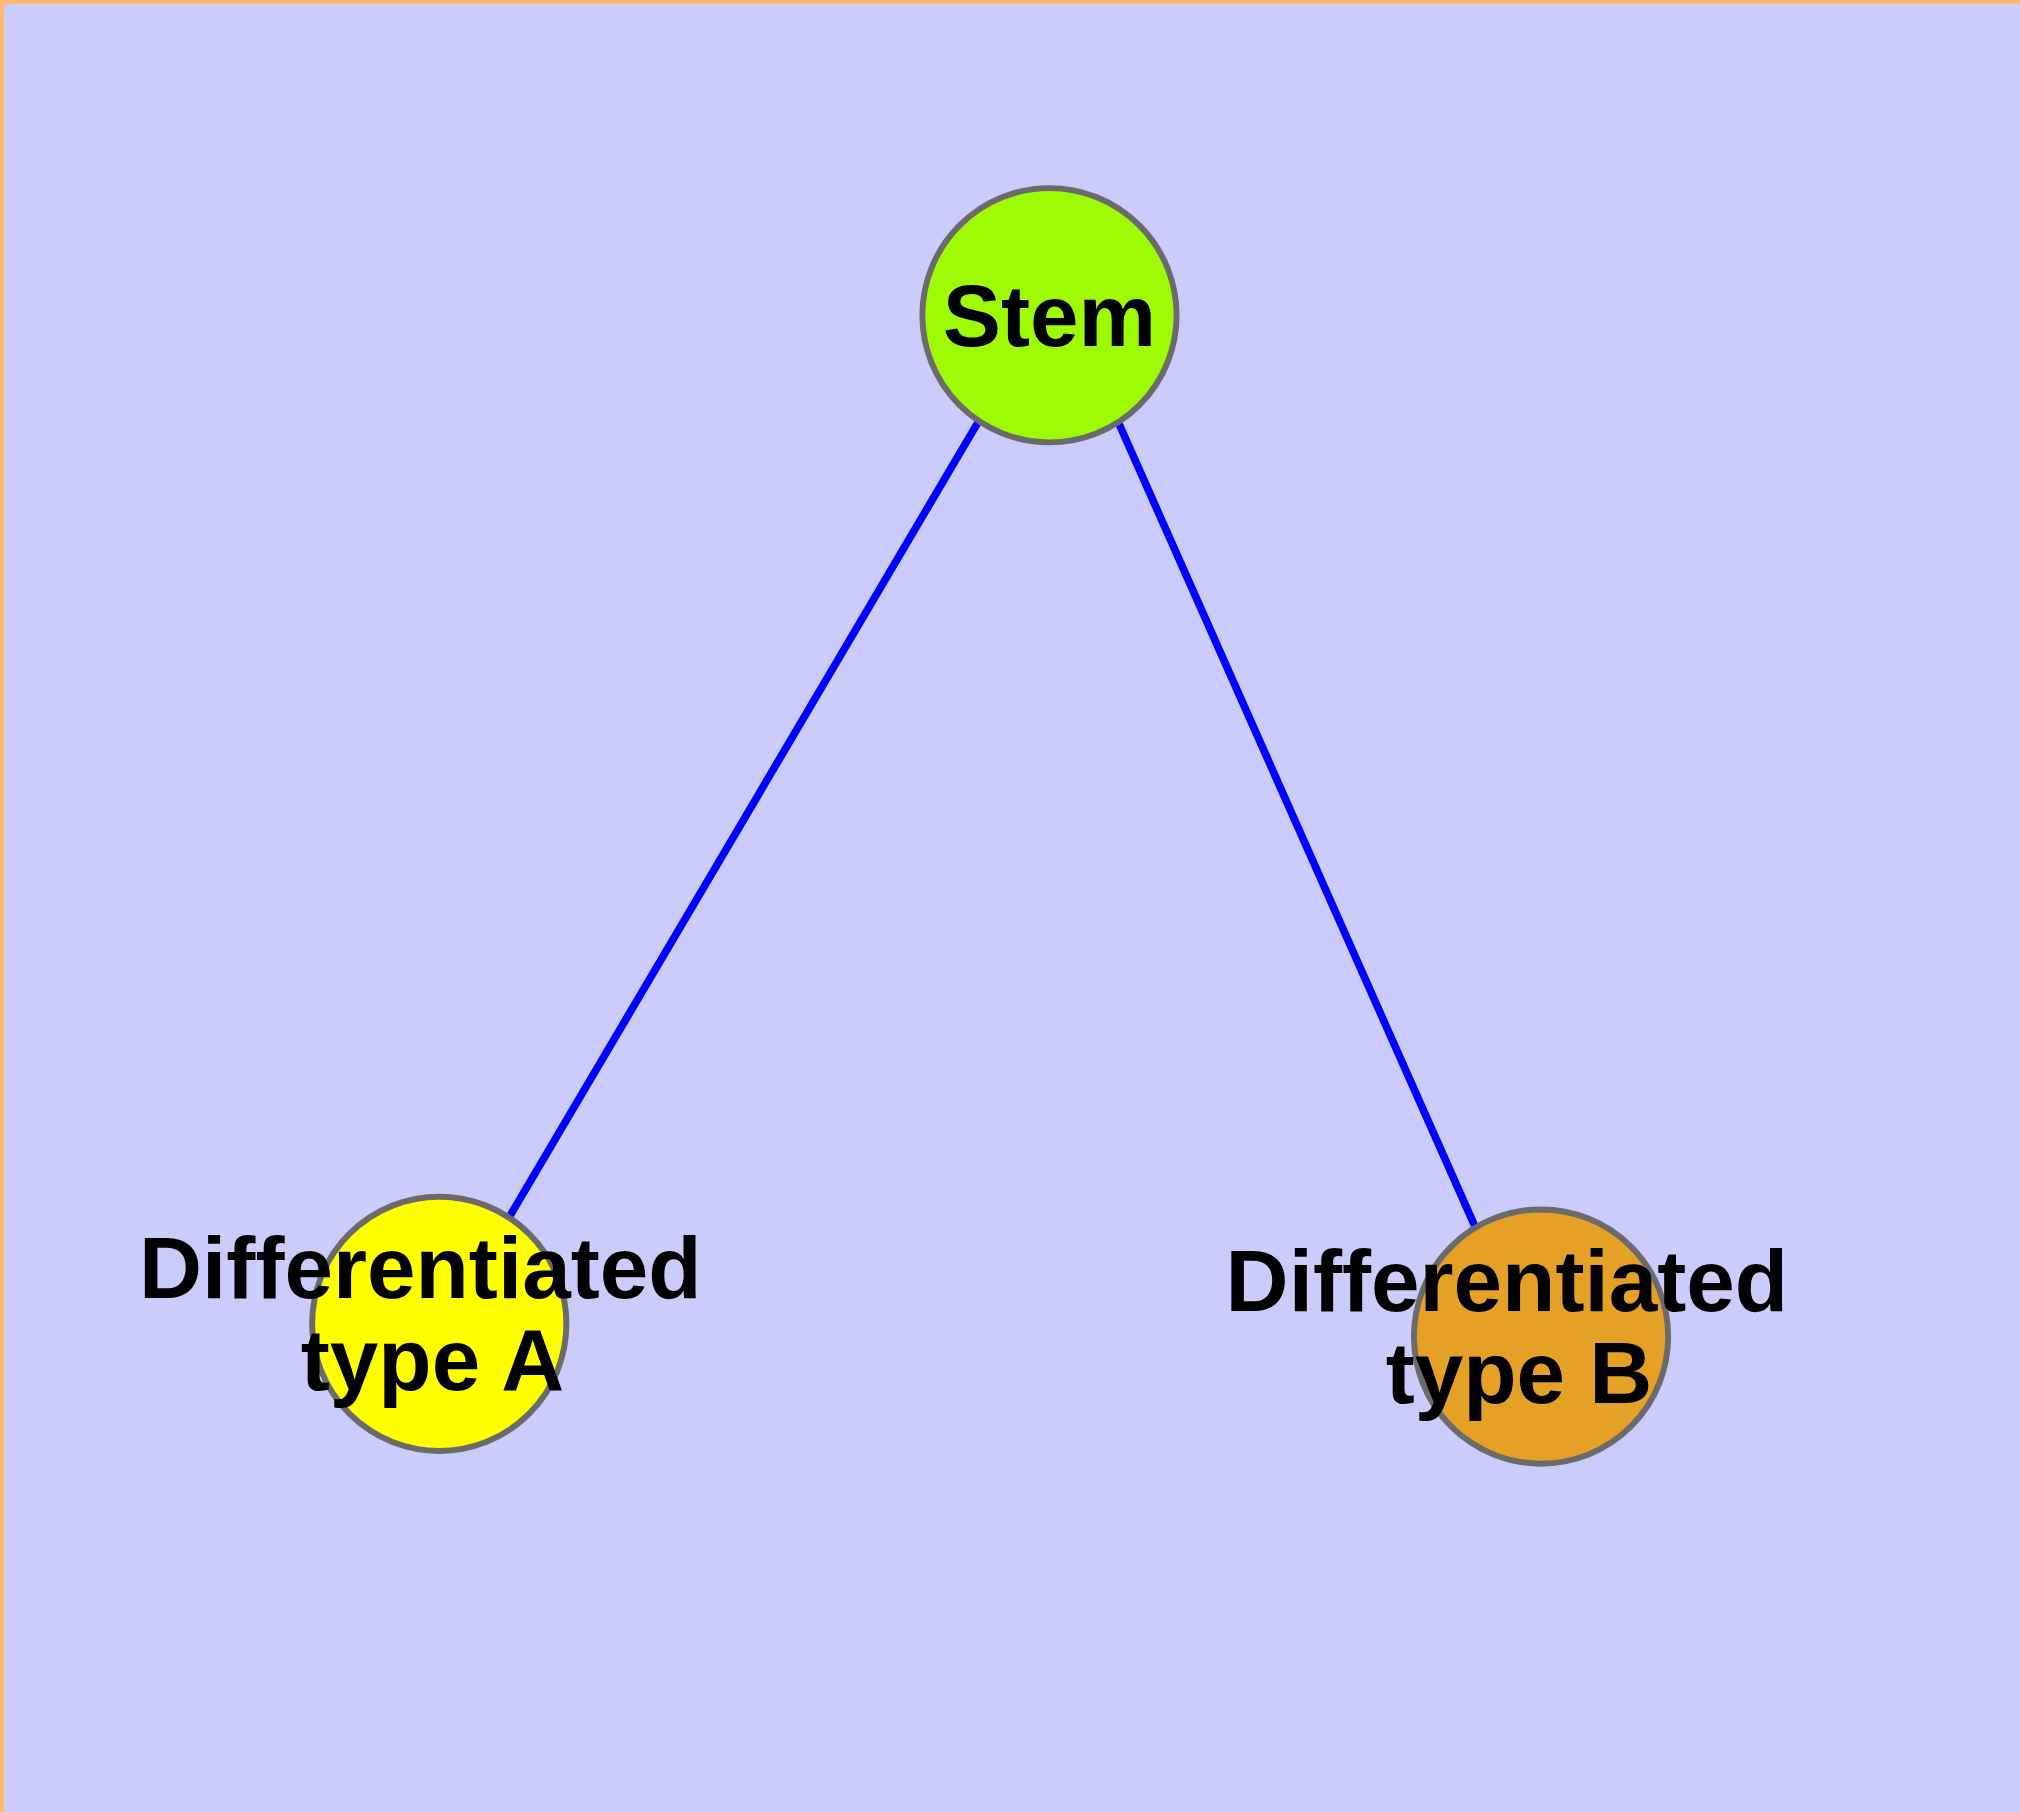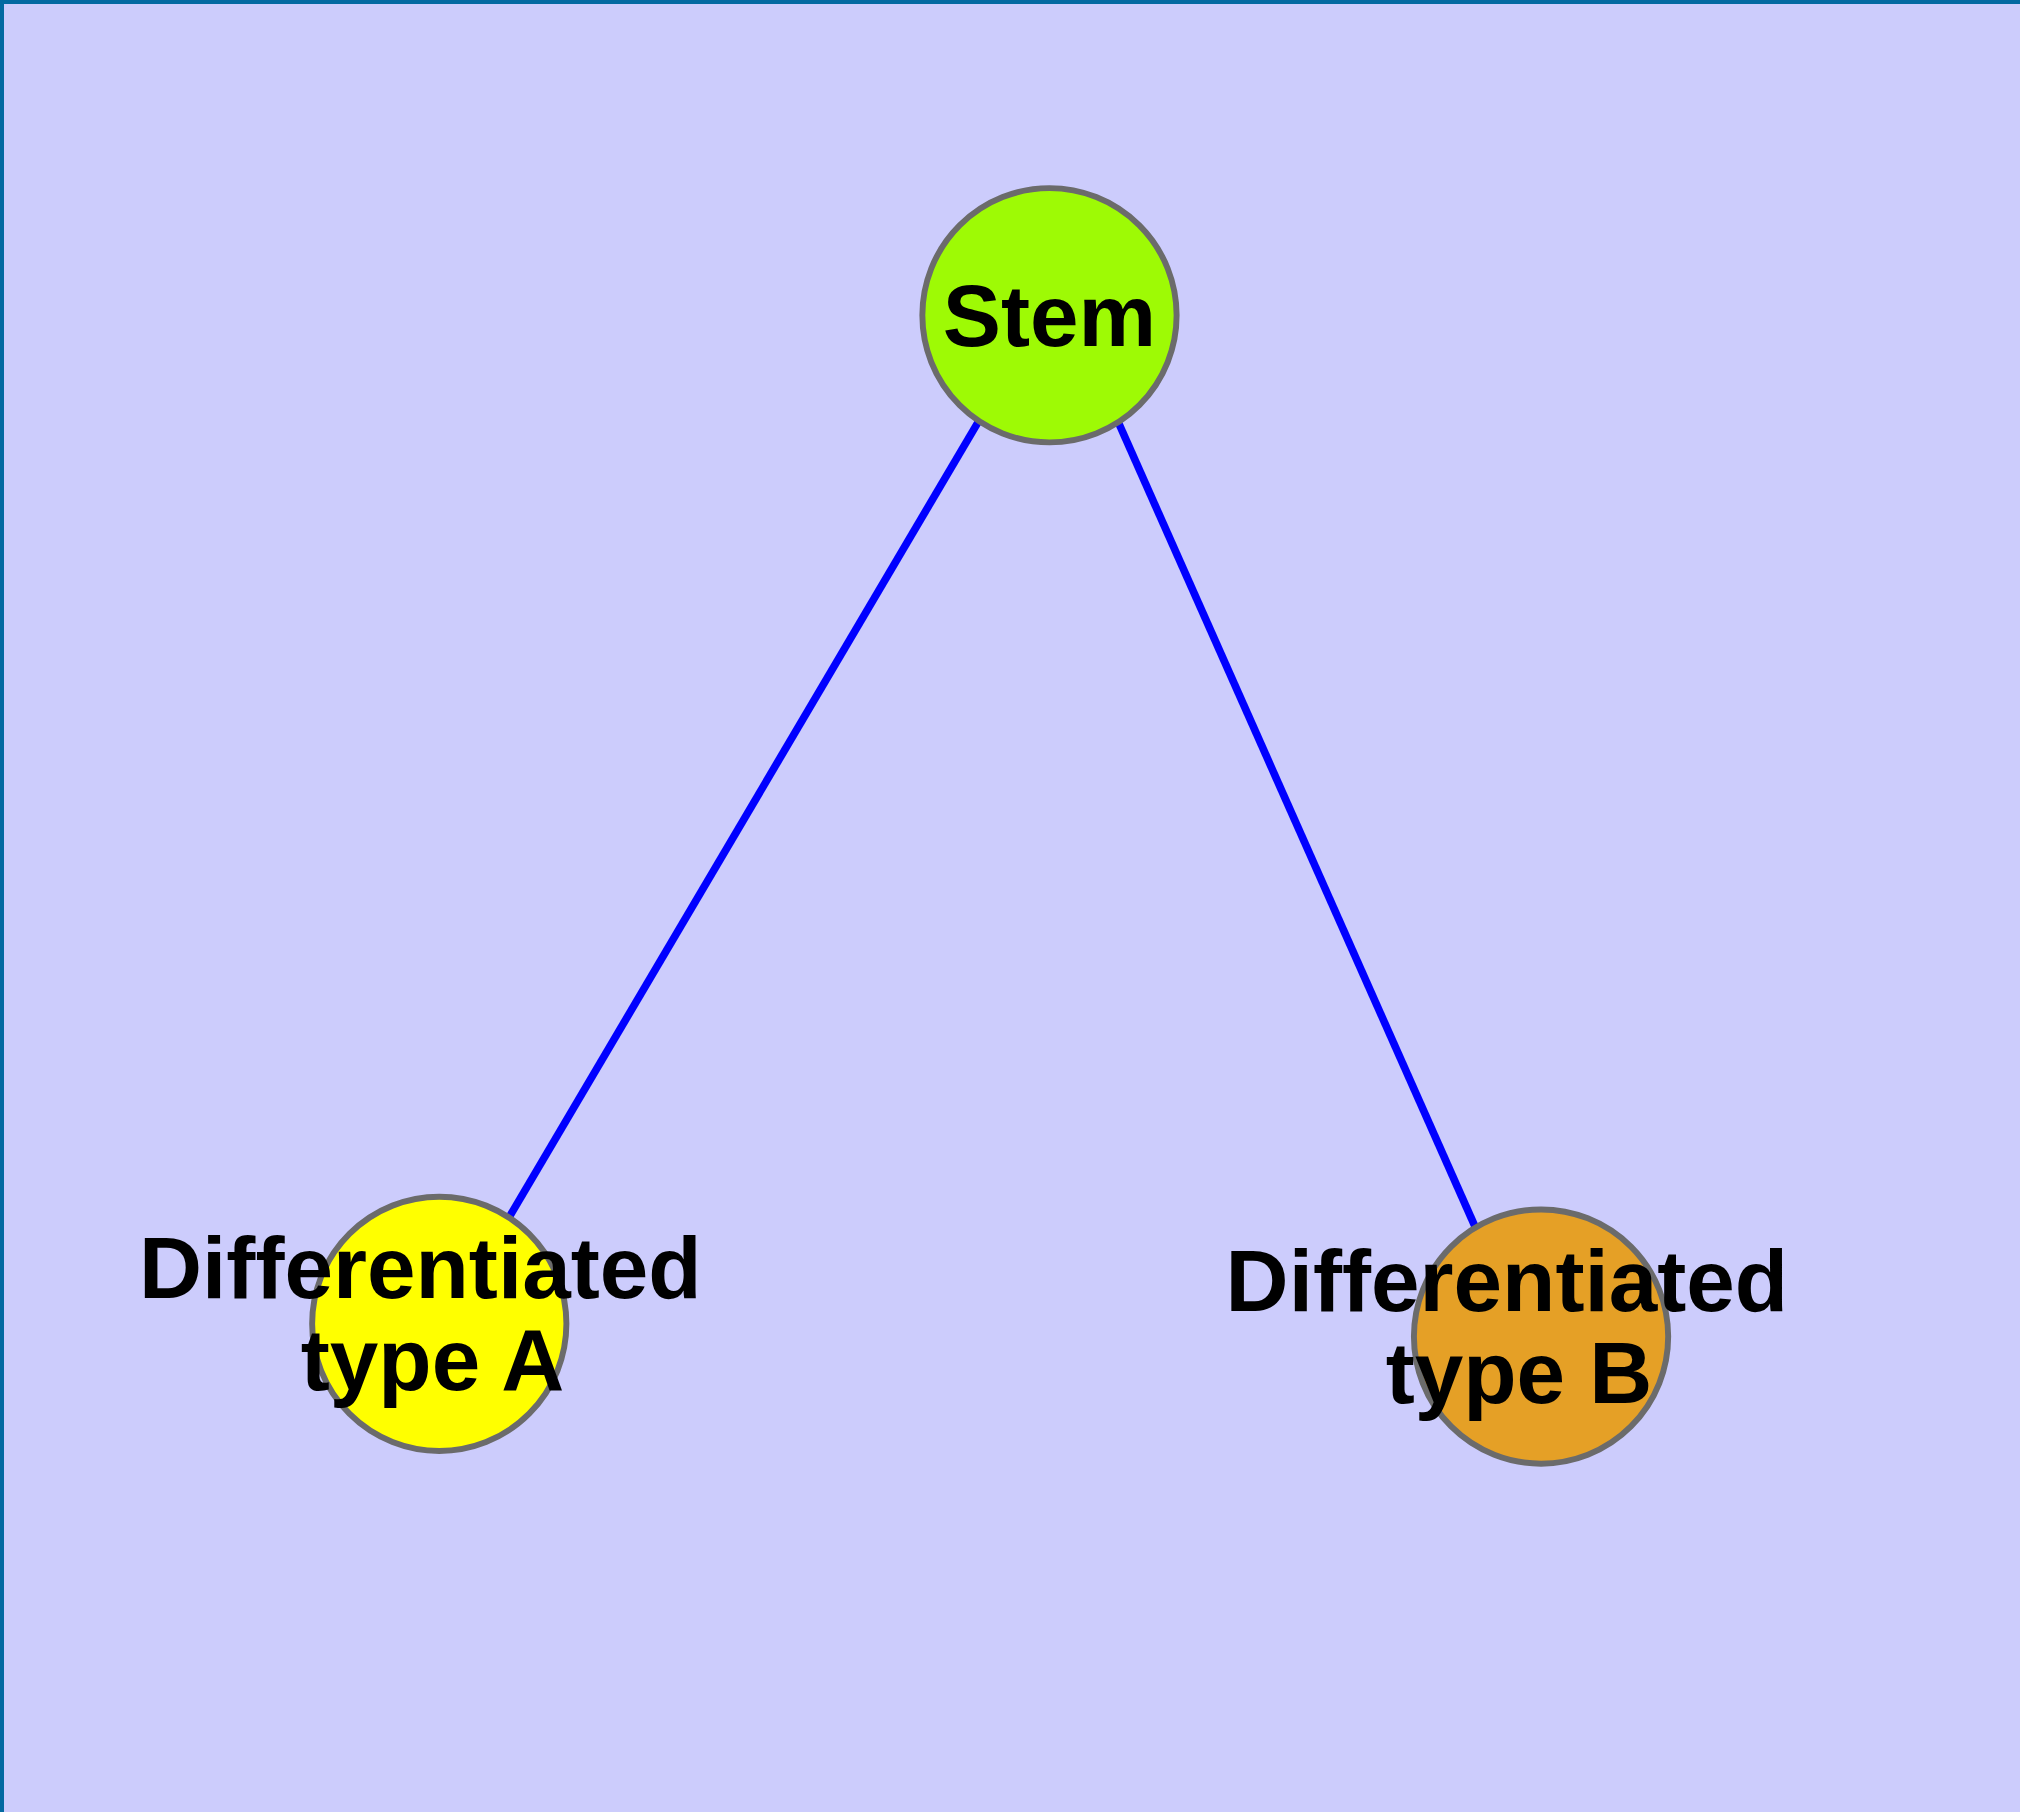--- a/index.html
+++ b/index.html
@@ -4,21 +4,21 @@
 <style>
   html, body {
     margin: 0;
     padding: 0;
     background: #ffffff;
   }
   #canvas {
     position: relative;
     width: 2021px;
     height: 1812px;
-    background: #0369a1;
+    background: #fdba74;
     overflow: hidden;
     font-family: "Liberation Sans", sans-serif;
   }
   #plot-bg {
     position: absolute;
     left: 4.2px;
     top: 4.2px;
     width: 2016px;
     height: 1808px;
     background: #ccccfc;

